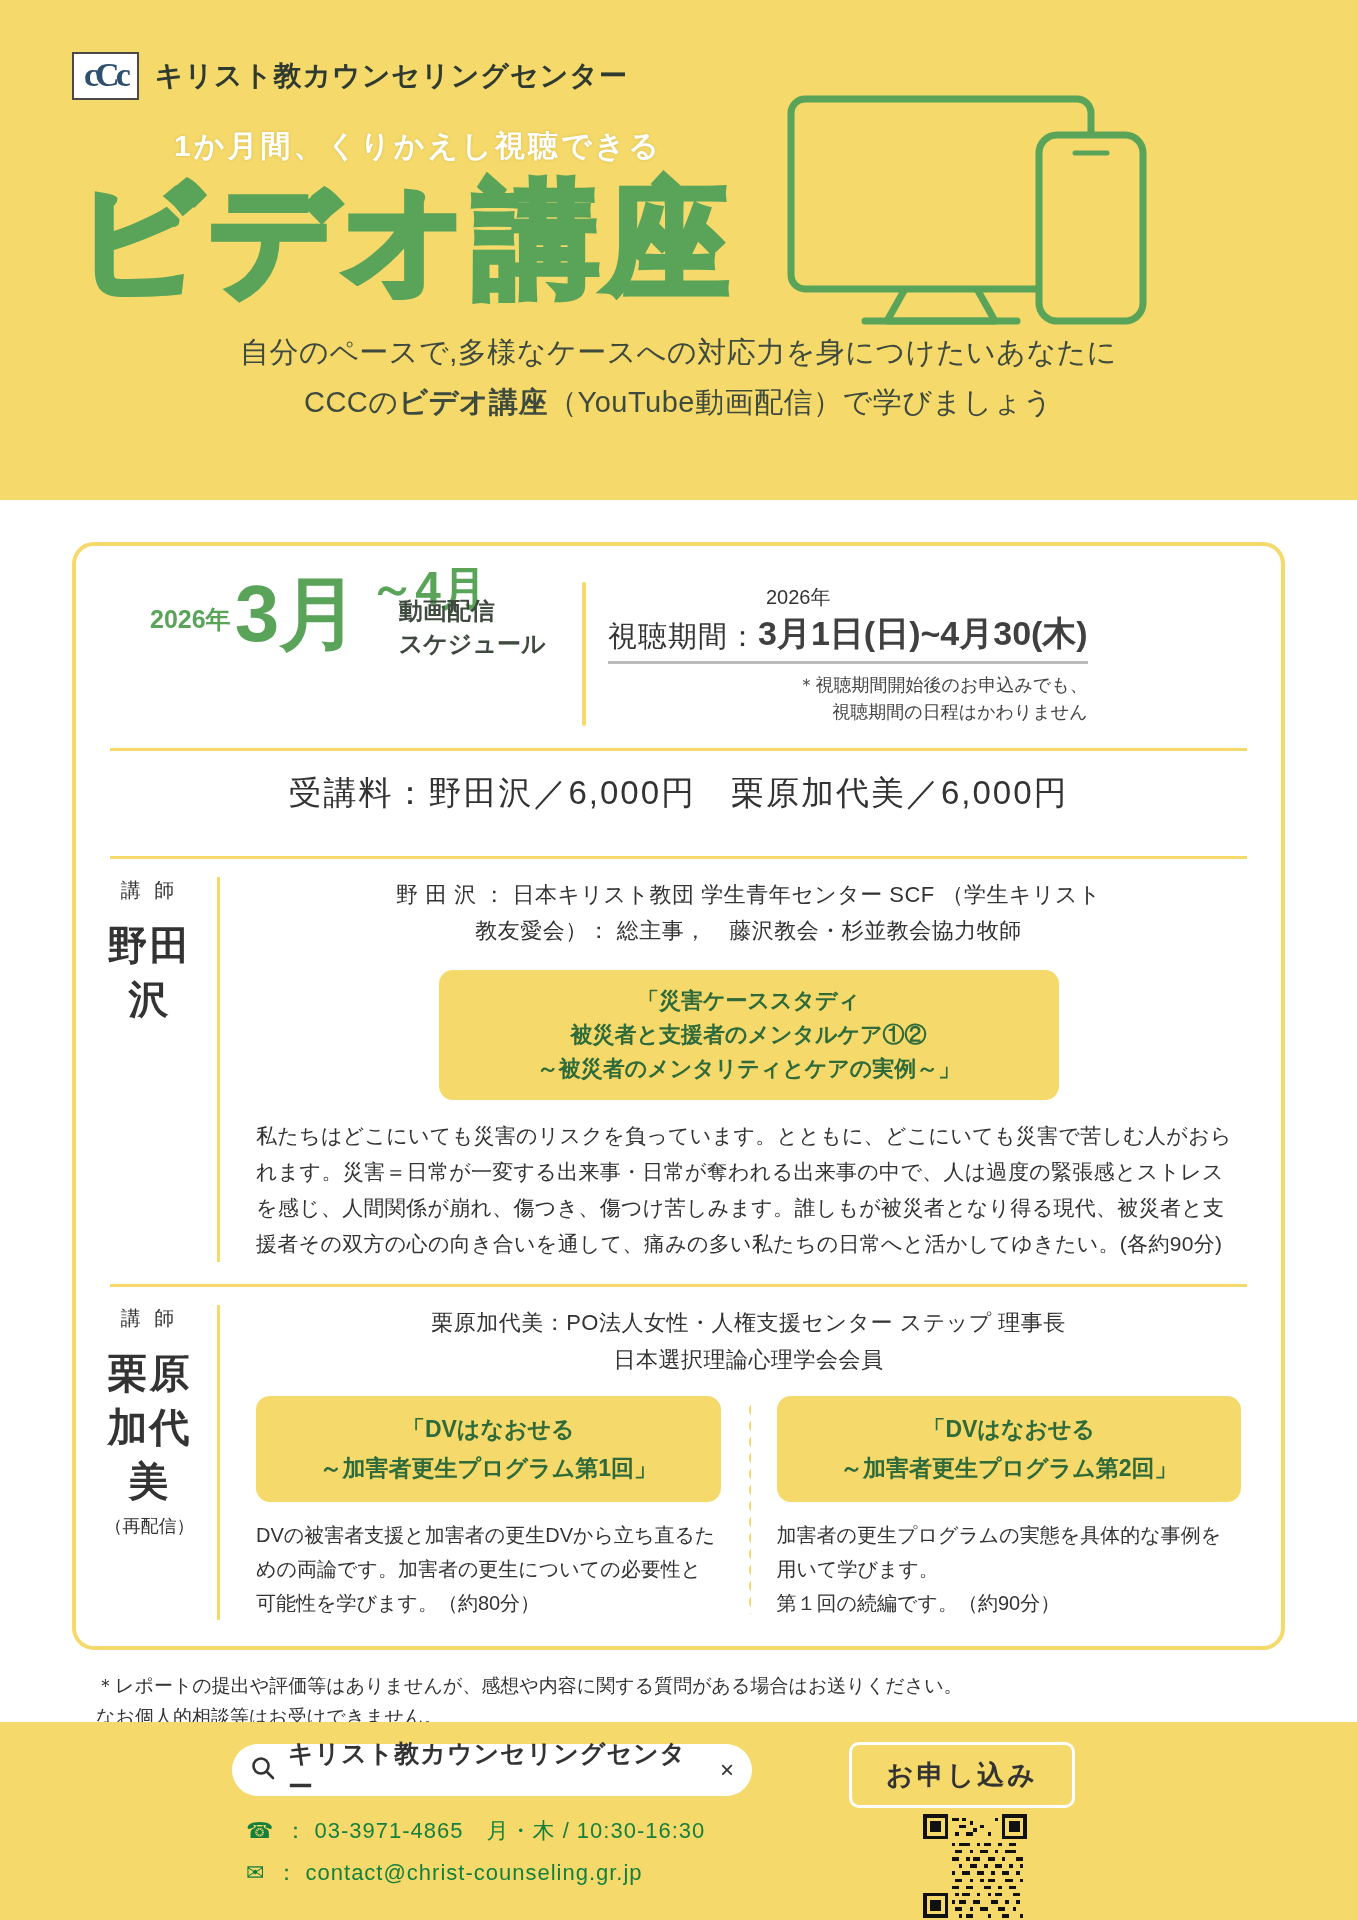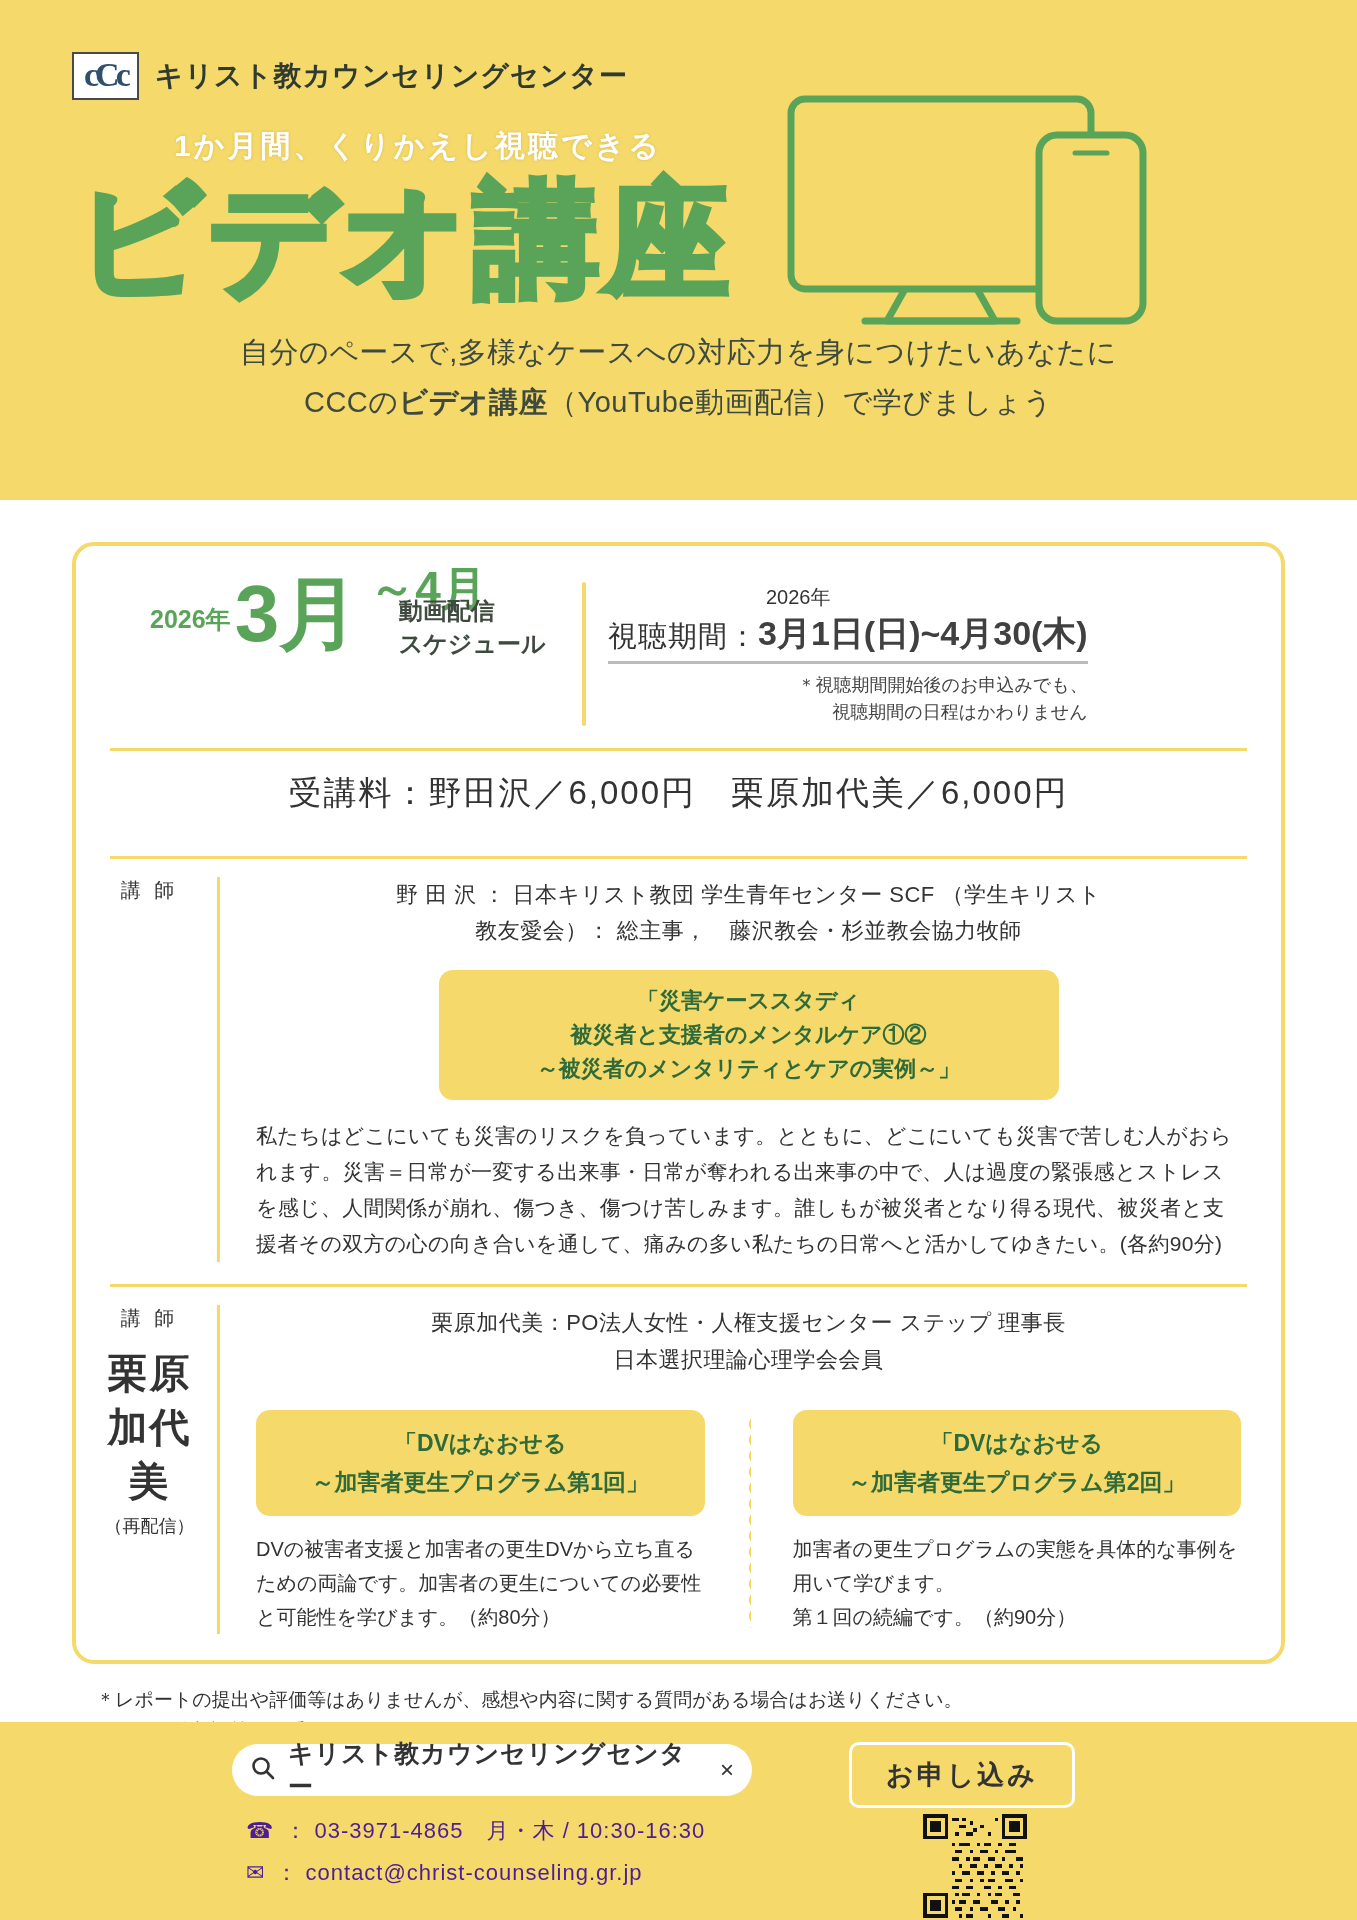--- a/index.html
+++ b/index.html
@@ -222,22 +222,22 @@
   .desc {
     font-size: 21px;
     line-height: 1.72;
     color: #333;
     margin-top: 18px;
     letter-spacing: 0.3px;
   }
 
   .two-col {
     display: flex;
-    margin-top: 32px;
-    gap: 16px;
+    margin-top: 18px;
+    gap: 0;
   }
   .col { flex: 1; }
   .col-sep {
     width: 4px;
     margin: 6px 26px;
     background-image: radial-gradient(#f5d96a 45%, transparent 46%);
     background-size: 10px 16px;
     background-repeat: repeat-y;
   }
   .topic-box2 {
@@ -283,21 +283,21 @@
     padding: 0 18px;
     gap: 12px;
   }
   .search-pill .txt {
     font-size: 25px;
     font-weight: bold;
     color: #333;
     letter-spacing: 1px;
     flex: 1;
   }
-  .contacts { margin: 14px 0 0 246px; font-size: 22px; color: #4c1d95; line-height: 1.9; letter-spacing: 1px;}
+  .contacts { margin: 14px 0 0 246px; font-size: 22px; color: #15803d; line-height: 1.9; letter-spacing: 1px;}
   .contacts .ic { margin-right: 10px; }
   .apply-btn {
     position: absolute;
     right: 282px;
     top: 20px;
     border: 3px solid #ffffff;
     border-radius: 10px;
     padding: 12px 34px;
     font-size: 27px;
     font-weight: bold;
@@ -370,20 +370,21 @@
 
   <hr class="hr-y">
 
   <div class="fee">受講料：野田沢／6,000円　栗原加代美／6,000円</div>
 
   <hr class="hr-y">
 
   <div class="lect">
     <div class="lect-side">
       <div class="kw">講 師</div>
+      <div class="nm">野田沢</div>
     </div>
     <div class="lect-main">
       <div class="prof">
         <span>野 田 沢 ： 日本キリスト教団 学生青年センター SCF （学生キリスト</span><br>
         <span>教友愛会）： 総主事，　藤沢教会・杉並教会協力牧師</span>
       </div>
       <div class="topic-box">
         <span>「災害ケーススタディ</span><br>
         <span>被災者と支援者のメンタルケア①②</span><br>
         <span>～被災者のメンタリティとケアの実例～」</span>

